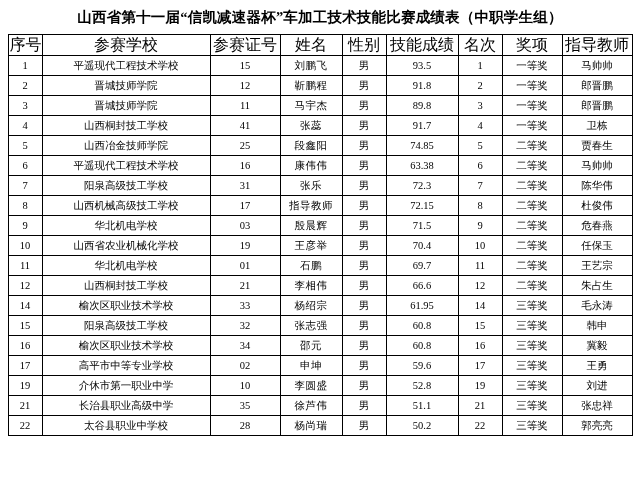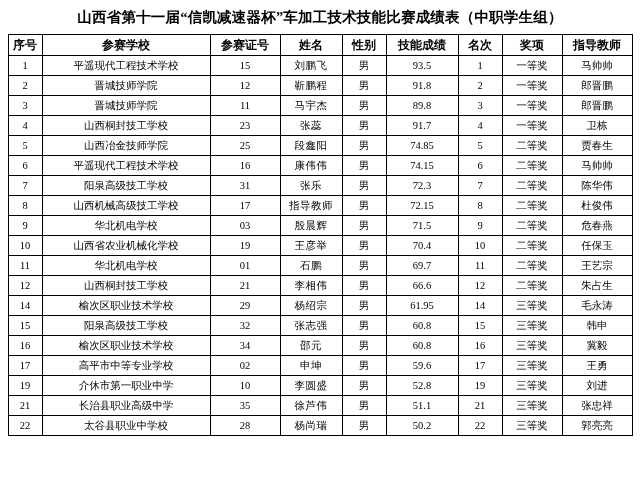--- a/index.html
+++ b/index.html
@@ -42,22 +42,22 @@
     font-size: 10.5px;
     font-family: "Liberation Serif", serif;
     text-align: center;
     height: 19px;
     line-height: 19px;
     padding: 0 1px;
     overflow: hidden;
     white-space: nowrap;
   }
   table.grades thead th {
-    font-weight: bold;
-    font-size: 12px;
+    font-weight: normal;
+    font-size: 16px;
     height: 20px;
     line-height: 20px;
   }
   
   col.c-idx    { width: 34px; }
   col.c-school { width: 168px; }
   col.c-code   { width: 70px; }
   col.c-name   { width: 62px; }
   col.c-sex    { width: 44px; }
   col.c-score  { width: 72px; }
@@ -130,21 +130,21 @@
           <td class="name">马宇杰</td>
           <td>男</td>
           <td>89.8</td>
           <td>3</td>
           <td>一等奖</td>
           <td>郎晋鹏</td>
         </tr>
         <tr>
           <td>4</td>
           <td class="school">山西桐封技工学校</td>
-          <td>23</td>
+          <td>41</td>
           <td class="name">张蕊</td>
           <td>男</td>
           <td>91.7</td>
           <td>4</td>
           <td>一等奖</td>
           <td>卫栋</td>
         </tr>
         <tr>
           <td>5</td>
           <td class="school">山西冶金技师学院</td>
@@ -155,21 +155,21 @@
           <td>5</td>
           <td>二等奖</td>
           <td>贾春生</td>
         </tr>
         <tr>
           <td>6</td>
           <td class="school">平遥现代工程技术学校</td>
           <td>16</td>
           <td class="name">康伟伟</td>
           <td>男</td>
-          <td>74.15</td>
+          <td>63.38</td>
           <td>6</td>
           <td>二等奖</td>
           <td>马帅帅</td>
         </tr>
         <tr>
           <td>7</td>
           <td class="school">阳泉高级技工学校</td>
           <td>31</td>
           <td class="name">张乐</td>
           <td>男</td>
@@ -229,21 +229,21 @@
           <td class="name">李相伟</td>
           <td>男</td>
           <td>66.6</td>
           <td>12</td>
           <td>二等奖</td>
           <td>朱占生</td>
         </tr>
         <tr>
           <td>14</td>
           <td class="school">榆次区职业技术学校</td>
-          <td>29</td>
+          <td>33</td>
           <td class="name">杨绍宗</td>
           <td>男</td>
           <td>61.95</td>
           <td>14</td>
           <td>三等奖</td>
           <td>毛永涛</td>
         </tr>
         <tr>
           <td>15</td>
           <td class="school">阳泉高级技工学校</td>

